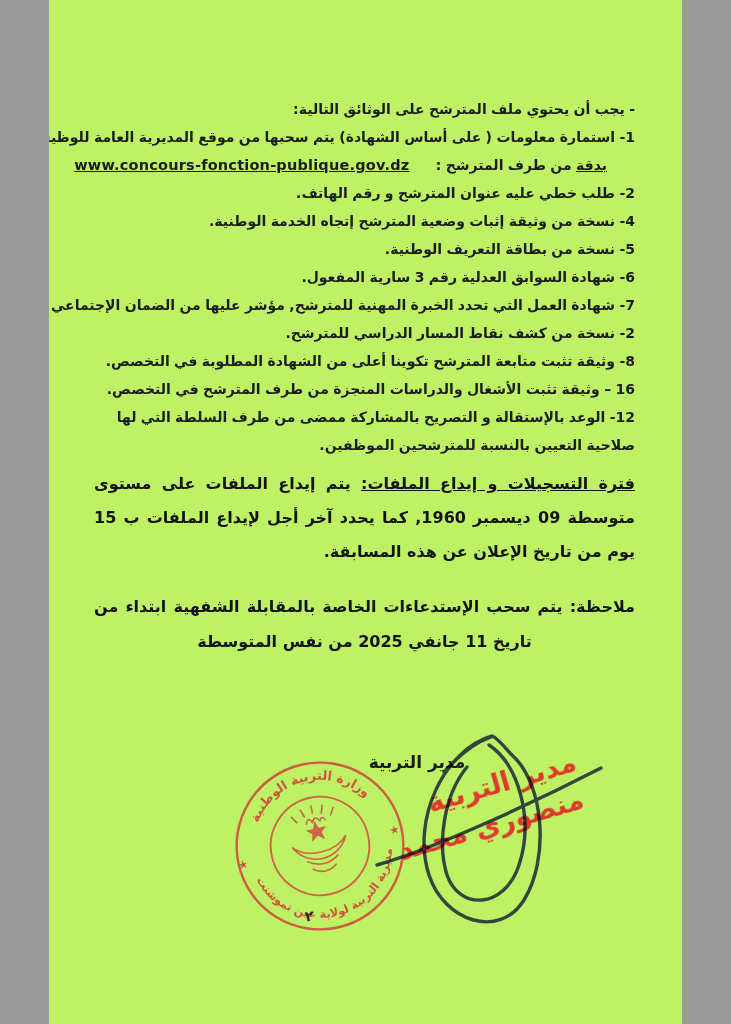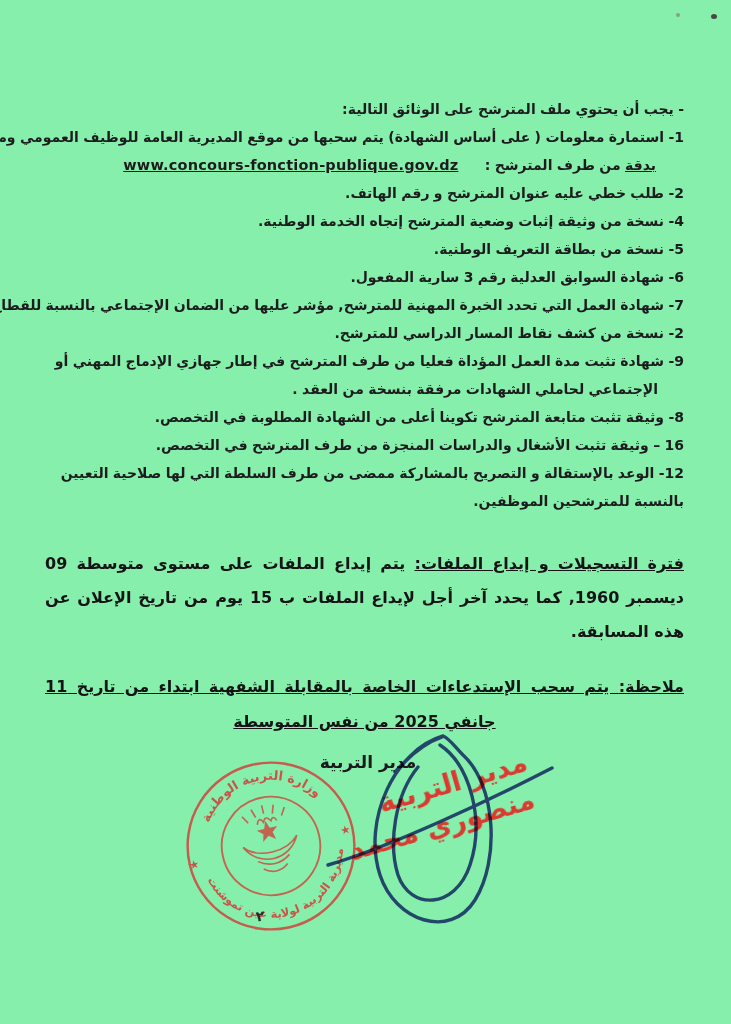--- a/index.html
+++ b/index.html
@@ -1,43 +1,43 @@
 <!DOCTYPE html>
 <html lang="ar"><head>
 <meta charset="utf-8">
 <style>
   html,body { margin:0; padding:0; background:#9a9a9a; }
   .page {
-    position:relative; width:731px; height:1024px; margin:0 auto;
-    background:#86efac; overflow:hidden;
+    position:relative; width:633px; height:1024px; margin:0 auto;
+    background:#bef264; overflow:hidden;
     font-family:"DejaVu Sans", sans-serif; color:#1c1c1e;
   }
   
   .doc {
     position:absolute; top:95px; right:47px; left:45px;
     direction:rtl; font-weight:700;
   }
   .line { font-size:14px; line-height:28px; word-spacing:-0.5px; white-space:nowrap; }
   .wrap { white-space:normal; }
   .hang { padding-right:26px; text-indent:-26px; }
   .url-line { padding-right:28px; }
   .u { text-decoration:underline; }
   .url {
     direction:ltr; unicode-bidi:isolate; display:inline-block;
     text-decoration:underline; font-size:14.5px; margin-right:22px;
     letter-spacing:0.2px;
   }
   .para {
-    margin-top:32px; font-size:16px; line-height:34px;
+    margin-top:8px; font-size:16px; line-height:34px;
     text-align:justify; color:#141416;
   }
   .para-heading { text-decoration:underline; }
   .note {
     margin-top:20px; font-size:16px; line-height:35px;
-    text-align:justify; text-align-last:center; color:#141416;text-decoration:underline;
+    text-align:justify; text-align-last:center; color:#141416;
   }
   .note-label { }
   
   .sig-title-black {
     position:absolute; left:313px; top:752px; width:110px;
     font-size:17px; font-weight:700; color:#1b1b1d; direction:rtl;
     text-align:center; white-space:nowrap;
   }
   .seal {
     position:absolute; left:181px; top:756px; width:180px; height:180px;
@@ -80,21 +80,20 @@
       <span>من طرف المترشح :</span>
       <span class="url" dir="ltr">www.concours-fonction-publique.gov.dz</span>
     </div>
 
     <div class="line">2- طلب خطي عليه عنوان المترشح و رقم الهاتف.</div>
     <div class="line">4- نسخة من وثيقة إثبات وضعية المترشح إتجاه الخدمة الوطنية.</div>
     <div class="line">5- نسخة من بطاقة التعريف الوطنية.</div>
     <div class="line">6- شهادة السوابق العدلية رقم 3 سارية المفعول.</div>
     <div class="line">7- شهادة العمل التي تحدد الخبرة المهنية للمترشح, مؤشر عليها من الضمان الإجتماعي بالنسبة للقطاع الخاص.</div>
     <div class="line">2- نسخة من كشف نقاط المسار الدراسي للمترشح.</div>
-    <div class="line wrap hang">9- شهادة تثبت مدة العمل المؤداة فعليا من طرف المترشح في إطار جهازي الإدماج المهني أو الإجتماعي لحاملي الشهادات مرفقة بنسخة من العقد .</div>
     <div class="line">8- وثيقة تثبت متابعة المترشح تكوينا أعلى من الشهادة المطلوبة في التخصص.</div>
     <div class="line">16 – وثيقة تثبت الأشغال والدراسات المنجزة من طرف المترشح في التخصص.</div>
     <div class="line wrap">12- الوعد بالإستقالة و التصريح بالمشاركة ممضى من طرف السلطة التي لها صلاحية التعيين بالنسبة للمترشحين الموظفين.</div>
 
     <div class="para"><span class="para-heading">فترة التسجيلات و إيداع الملفات:</span><span> يتم إيداع الملفات على مستوى متوسطة 09 ديسمبر 1960, كما يحدد آخر أجل لإيداع الملفات ب 15 يوم من تاريخ الإعلان عن هذه المسابقة.</span></div>
 
     <div class="note"><span class="note-label">ملاحظة:</span><span> يتم سحب الإستدعاءات الخاصة بالمقابلة الشفهية ابتداء من تاريخ 11 جانفي 2025 من نفس المتوسطة</span></div>
   </div>
 
   <div class="sig-title-black">مدير التربية</div>

